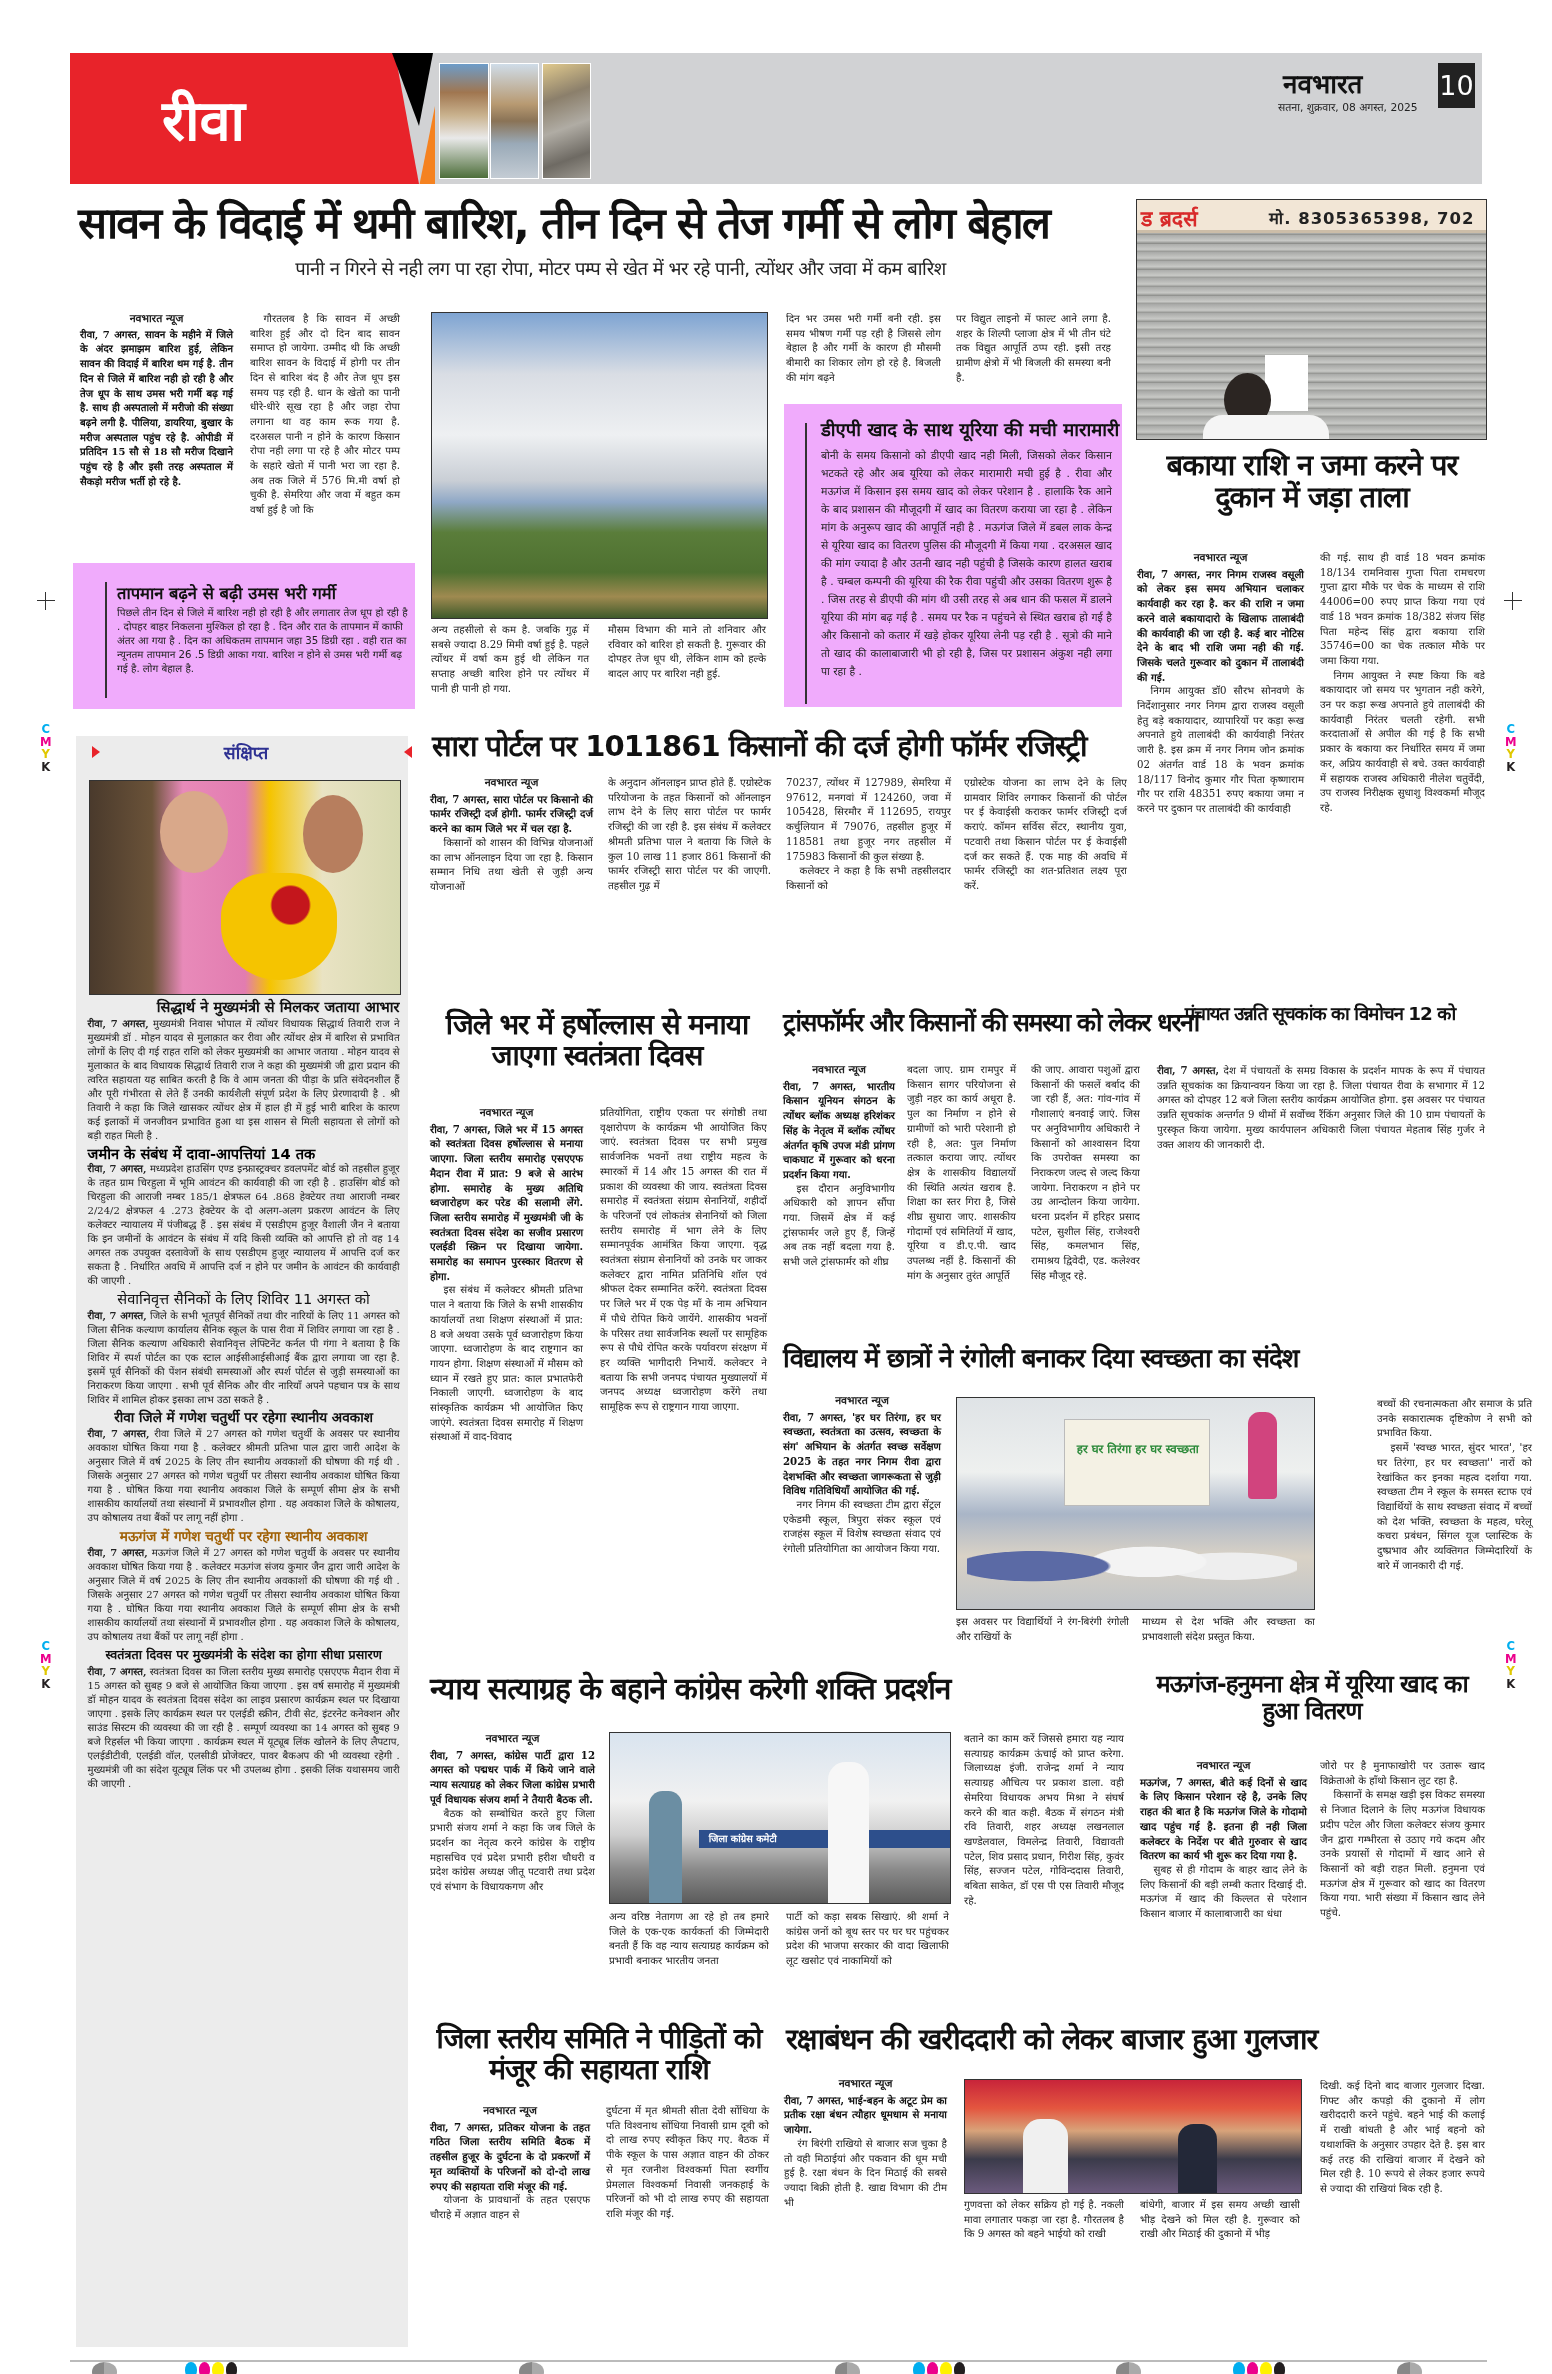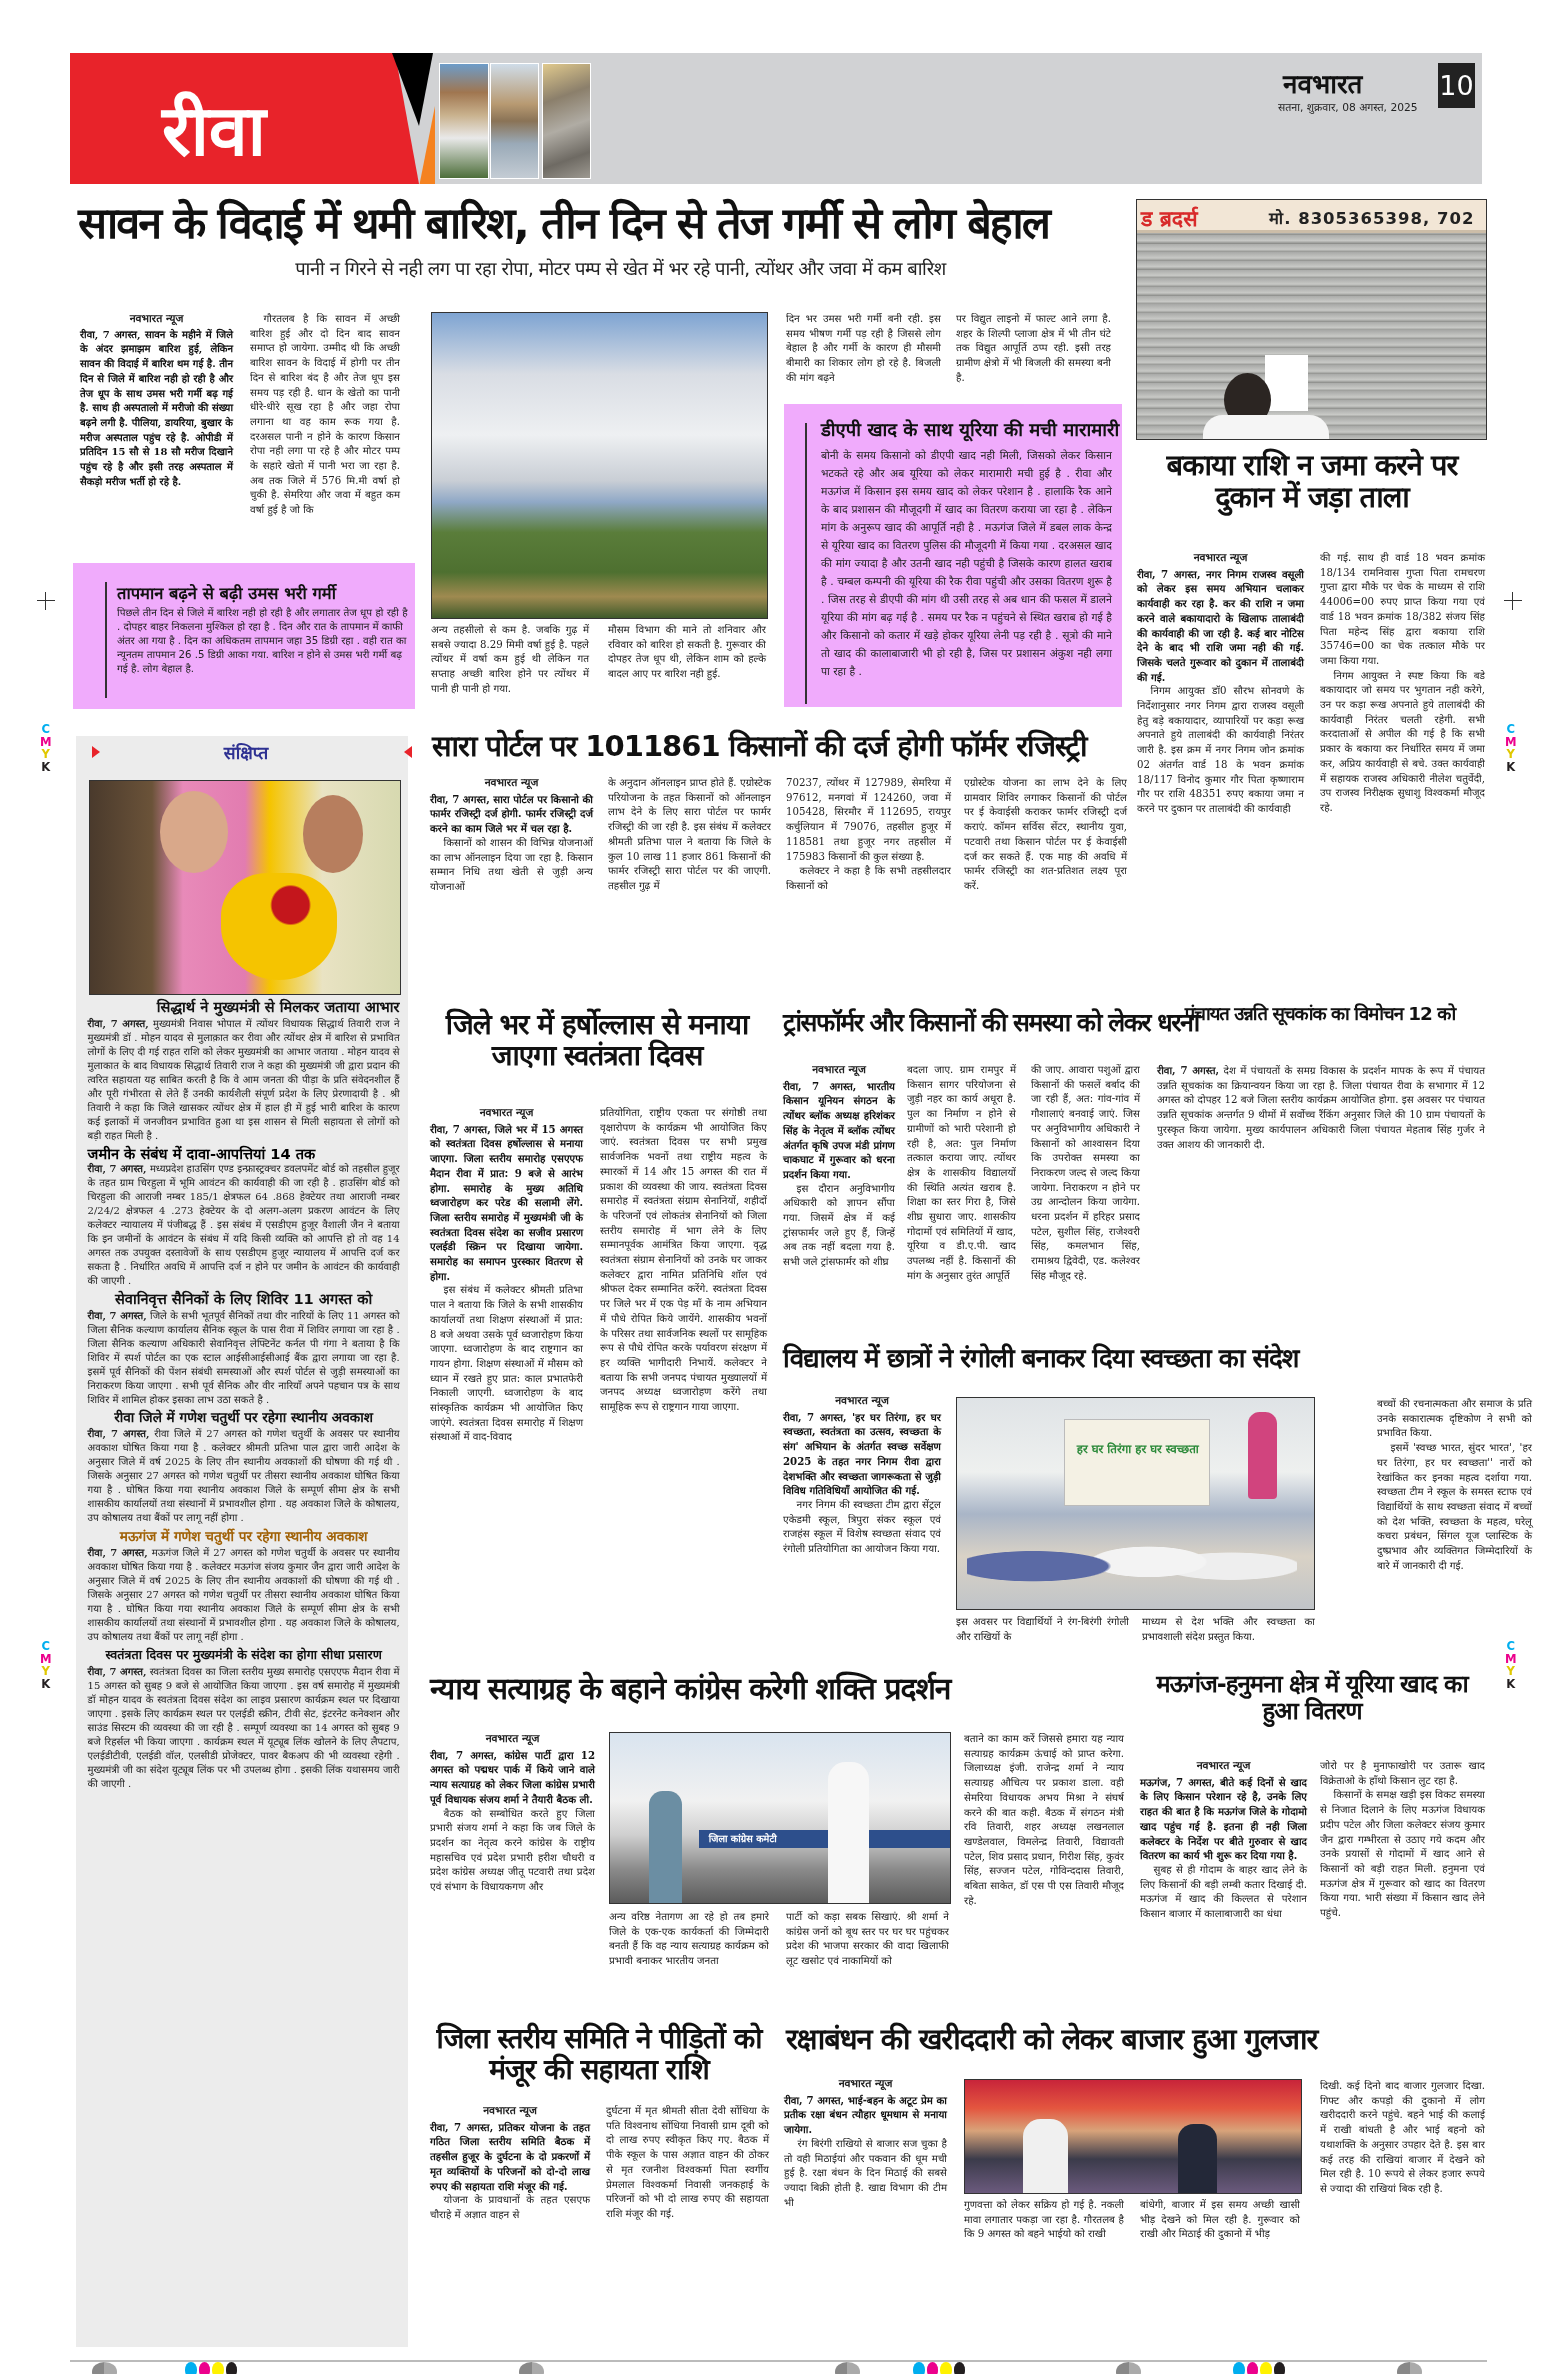--- a/index.html
+++ b/index.html
@@ -23,21 +23,21 @@
 .box-peach{background:#f0abfc}
 .sidebar-gray{background:#ececec}
 </style>
 </head>
 <body>
 
 <div class="abs" style="left:70px;top:53px;width:1412px;height:131px;background:#d1d2d4;">
   <div class="abs" style="left:0;top:0;width:349px;height:131px;background:#e8232a;clip-path:polygon(0 0,325px 0,349px 131px,0 131px);"></div>
   <div class="abs" style="left:322px;top:0;width:41px;height:131px;background:#000;clip-path:polygon(0 0,100% 0,100% 0,27px 73px);"></div>
   <div class="abs" style="left:336px;top:53px;width:29px;height:78px;background:#f58220;clip-path:polygon(100% 0,100% 100%,13.6px 100%);"></div>
-  <div class="abs" style="left:92px;top:27px;font-size:70px;font-weight:bold;color:#fff;font-family:'DejaVu Sans',sans-serif;">रीवा</div>
+  <div class="abs" style="left:92px;top:27px;font-size:56px;font-weight:bold;color:#fff;font-family:'DejaVu Sans',sans-serif;">रीवा</div>
 
   <div class="abs" style="left:371px;top:9.7px;width:47px;height:116px;border:1.9px solid #fff;background:linear-gradient(180deg,#8fb3d6 0%,#c5a16c 30%,#d7ccc0 55%,#e8e8e8 70%,#5d7a3e 100%);"></div>
   <div class="abs" style="left:369px;top:9.7px;width:50px;height:116px;border:1.9px solid #fff;background:linear-gradient(180deg,#6d9cc9 0%,#a07650 25%,#c9b28e 45%,#e9e9e9 65%,#4d6e3a 100%);"></div>
   <div class="abs" style="left:420px;top:9.7px;width:49px;height:116px;border:1.9px solid #fff;background:linear-gradient(180deg,#cfdce8 0%,#b89a72 35%,#8a7356 50%,#9aaab8 70%,#c4ccd4 100%);"></div>
   <div class="abs" style="left:472px;top:9.7px;width:49px;height:116px;border:1.9px solid #fff;background:linear-gradient(160deg,#e0c98d 0%,#8b7f6b 30%,#b0aca4 55%,#6e6a63 80%,#9d9991 100%);"></div>
   <div class="abs" style="left:1213px;top:11.6px;font-size:26px;font-weight:bold;color:#111;">नवभारत</div>
   <div class="abs" style="left:1208px;top:47px;font-size:10.7px;color:#222;">सतना, शुक्रवार, 08 अगस्त, 2025</div>
   <div class="abs" style="left:1368px;top:9.7px;width:37px;height:45px;background:#222;color:#fff;font-size:27px;text-align:center;line-height:45px;">10</div>
 </div>
 
@@ -114,21 +114,21 @@
       <div style="font-family:'DejaVu Sans',sans-serif;font-weight:bold;font-size:14.6px;text-align:right;color:#111;margin-bottom:2.9px;">सिद्धार्थ ने मुख्यमंत्री से मिलकर जताया आभार</div>
       <span class="dateline">रीवा, 7 अगस्त,</span>
       <span>मुख्यमंत्री निवास भोपाल में त्योंथर विधायक सिद्धार्थ तिवारी राज ने मुख्यमंत्री डॉ . मोहन यादव से मुलाक़ात कर रीवा और त्योंथर क्षेत्र में बारिश से प्रभावित लोगों के लिए दी गई राहत राशि को लेकर मुख्यमंत्री का आभार जताया . मोहन यादव से मुलाकात के बाद विधायक सिद्धार्थ तिवारी राज ने कहा की मुख्यमंत्री जी द्वारा प्रदान की त्वरित सहायता यह साबित करती है कि वे आम जनता की पीड़ा के प्रति संवेदनशील हैं और पूरी गंभीरता से लेते हैं उनकी कार्यशैली संपूर्ण प्रदेश के लिए प्रेरणादायी है . श्री तिवारी ने कहा कि जिले खासकर त्योंथर क्षेत्र में हाल ही में हुई भारी बारिश के कारण कई इलाकों में जनजीवन प्रभावित हुआ था इस शासन से मिली सहायता से लोगों को बड़ी राहत मिली है .</span>
     </div>
     <div style="margin-bottom:3.9px;">
       <div style="font-family:'DejaVu Sans',sans-serif;font-weight:bold;font-size:14.6px;text-align:left;color:#000000;margin-bottom:1px;">जमीन के संबंध में दावा-आपत्तियां 14 तक</div>
       <span class="dateline">रीवा, 7 अगस्त,</span>
       <span>मध्यप्रदेश हाउसिंग एण्ड इन्फ्रास्ट्रक्चर डवलपमेंट बोर्ड को तहसील हुजूर के तहत ग्राम चिरहुला में भूमि आवंटन की कार्यवाही की जा रही है . हाउसिंग बोर्ड को चिरहुला की आराजी नम्बर 185/1 क्षेत्रफल 64 .868 हेक्टेयर तथा आराजी नम्बर 2/24/2 क्षेत्रफल 4 .273 हेक्टेयर के दो अलग-अलग प्रकरण आवंटन के लिए कलेक्टर न्यायालय में पंजीबद्ध हैं . इस संबंध में एसडीएम हुजूर वैशाली जैन ने बताया कि इन जमीनों के आवंटन के संबंध में यदि किसी व्यक्ति को आपत्ति हो तो वह 14 अगस्त तक उपयुक्त दस्तावेजों के साथ एसडीएम हुजूर न्यायालय में आपत्ति दर्ज कर सकता है . निर्धारित अवधि में आपत्ति दर्ज न होने पर जमीन के आवंटन की कार्यवाही की जाएगी .</span>
     </div>
     <div style="margin-bottom:3.9px;">
-      <div style="font-family:'DejaVu Sans',sans-serif;font-weight:bold;font-size:14.6px;text-align:center;color:#111;margin-bottom:2.9px;">सेवानिवृत्त सैनिकों के लिए शिविर 11 अगस्त को</div>
+      <div style="font-family:'DejaVu Sans',sans-serif;font-weight:normal;font-size:14.6px;text-align:center;color:#111;margin-bottom:2.9px;">सेवानिवृत्त सैनिकों के लिए शिविर 11 अगस्त को</div>
       <span class="dateline">रीवा, 7 अगस्त,</span>
       <span>जिले के सभी भूतपूर्व सैनिकों तथा वीर नारियों के लिए 11 अगस्त को जिला सैनिक कल्याण कार्यालय सैनिक स्कूल के पास रीवा में शिविर लगाया जा रहा है . जिला सैनिक कल्याण अधिकारी सेवानिवृत्त लेफ्टिनेंट कर्नल पी गंगा ने बताया है कि शिविर में स्पर्श पोर्टल का एक स्टाल आईसीआईसीआई बैंक द्वारा लगाया जा रहा है. इसमें पूर्व सैनिकों की पेंशन संबंधी समस्याओं और स्पर्श पोर्टल से जुड़ी समस्याओं का निराकरण किया जाएगा . सभी पूर्व सैनिक और वीर नारियाँ अपने पहचान पत्र के साथ शिविर में शामिल होकर इसका लाभ उठा सकते है .</span>
     </div>
     <div style="margin-bottom:3.9px;">
       <div style="font-family:'DejaVu Sans',sans-serif;font-weight:bold;font-size:13.6px;text-align:center;color:#111;margin-bottom:2.9px;">रीवा जिले में गणेश चतुर्थी पर रहेगा स्थानीय अवकाश</div>
       <span class="dateline">रीवा, 7 अगस्त,</span>
       <span>रीवा जिले में 27 अगस्त को गणेश चतुर्थी के अवसर पर स्थानीय अवकाश घोषित किया गया है . कलेक्टर श्रीमती प्रतिभा पाल द्वारा जारी आदेश के अनुसार जिले में वर्ष 2025 के लिए तीन स्थानीय अवकाशों की घोषणा की गई थी . जिसके अनुसार 27 अगस्त को गणेश चतुर्थी पर तीसरा स्थानीय अवकाश घोषित किया गया है . घोषित किया गया स्थानीय अवकाश जिले के सम्पूर्ण सीमा क्षेत्र के सभी शासकीय कार्यालयों तथा संस्थानों में प्रभावशील होगा . यह अवकाश जिले के कोषालय, उप कोषालय तथा बैंकों पर लागू नहीं होगा .</span>
     </div>
     <div style="margin-bottom:3.9px;">
       <div style="font-family:'DejaVu Sans',sans-serif;font-weight:bold;font-size:13.6px;text-align:center;color:#a16207;margin-bottom:2.9px;">मऊगंज में गणेश चतुर्थी पर रहेगा स्थानीय अवकाश</div>

